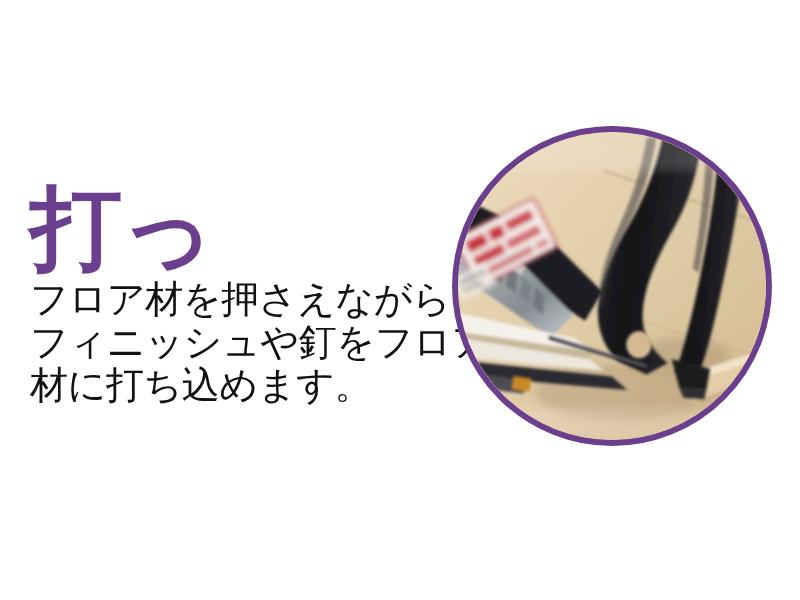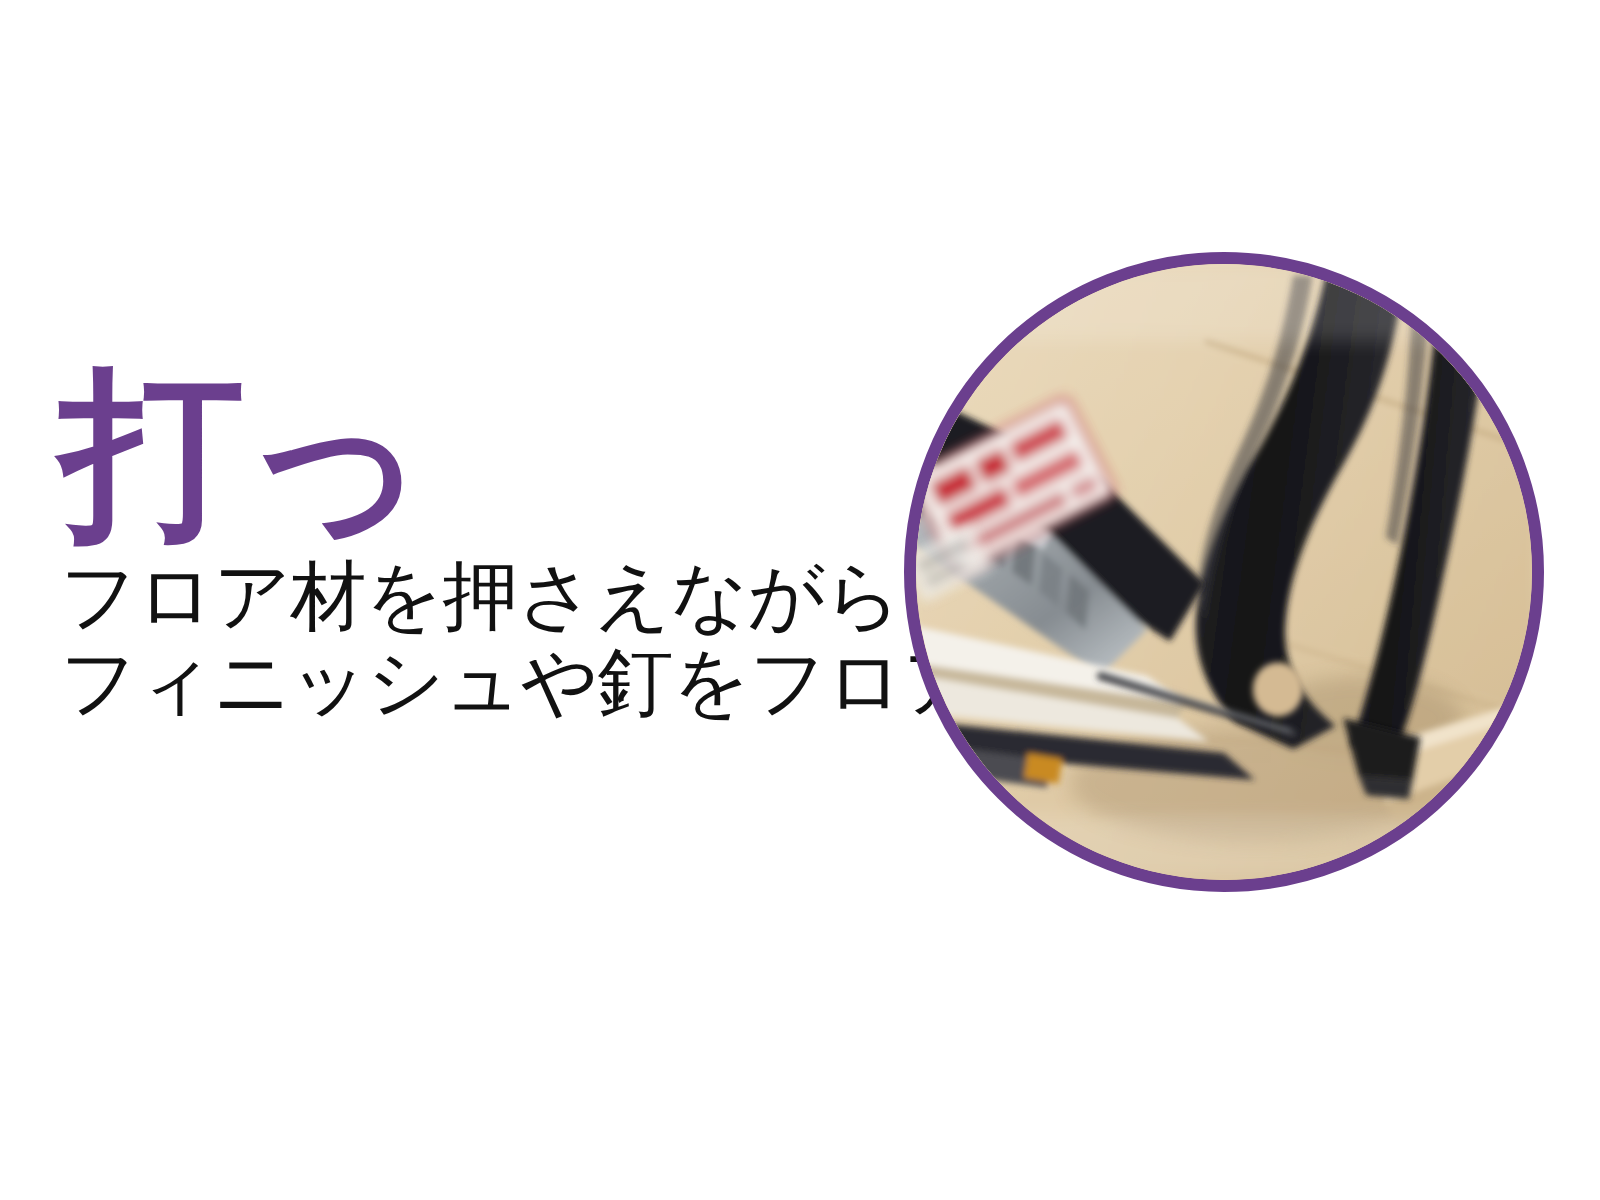--- a/index.html
+++ b/index.html
@@ -71,20 +71,21 @@
 
 <div id="stage">
 
   <div id="text-block">
 
     <h1 id="headline">打っ</h1>
 
     <ul id="body-copy">
       <li>フロア材を押さえながら、</li>
       <li>フィニッシュや釘をフロア</li>
+      <li>材に打ち込めます。</li>
     </ul>
 
   </div>
 
   <div id="photo-circle">
     <div id="photo-inner">
       <svg id="photo-svg" viewBox="0 0 320 320" preserveAspectRatio="xMidYMid slice">
         <defs>
           <linearGradient id="gWoodA" x1="0" y1="0" x2="0.6" y2="1">
             <stop offset="0%" stop-color="#F0E3CA"></stop>

